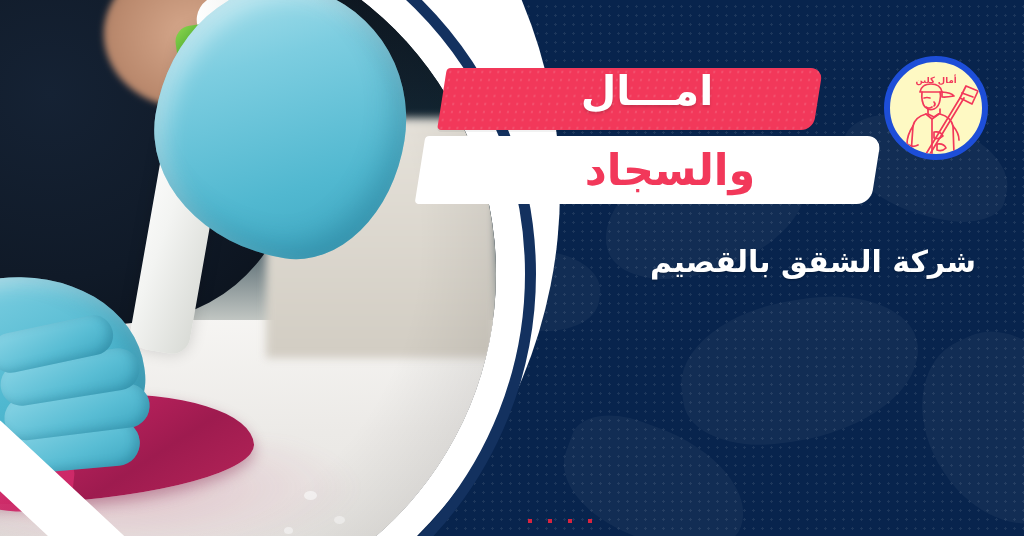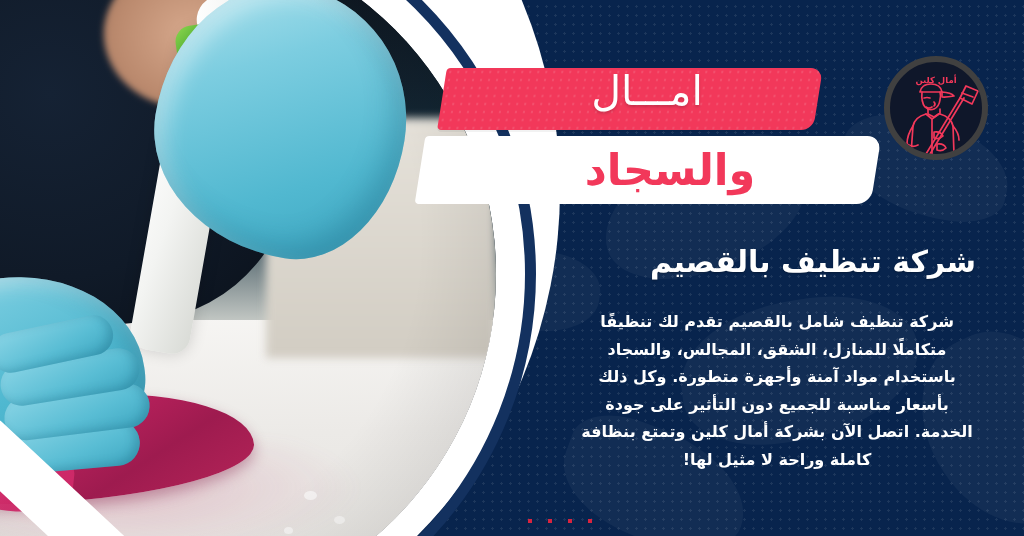--- a/index.html
+++ b/index.html
@@ -239,21 +239,21 @@
   }
   .banner-red-label {
     position: absolute;
     left: 442px; top: 68px;
     width: 376px; height: 46px;
     display: flex;
     align-items: center;
     justify-content: center;
     color: #ffffff;
     font-size: 41px;
-    font-weight: 400;
+    font-weight: 700;
     letter-spacing: 1px;
     text-shadow: 0 2px 3px rgba(0,0,0,.16);
     padding-left: 34px;
     box-sizing: border-box;
   }
 
   .banner-white {
     position: absolute;
     left: 420px;
     top: 136px;
@@ -279,22 +279,22 @@
   }
 
   
   .logo-badge {
     position: absolute;
     left: 884px;
     top: 56px;
     width: 104px;
     height: 104px;
     border-radius: 50%;
-    background: #0f172a;
-    border: 6px solid #404040;
+    background: #fef9c3;
+    border: 6px solid #1d4ed8;
     box-sizing: border-box;
     overflow: hidden;
   }
   .logo-badge svg { display: block; }
   .logo-word {
     position: absolute;
     left: 0; right: 0; top: 13px;
     text-align: center;
     font-size: 8.5px;
     font-weight: 700;
@@ -427,22 +427,21 @@
         <path d="M36 92 L70 36"></path>
         <path d="M40 92 L74 36"></path>
 
         <path d="M70 36 l6 -12 l12 5 l-6 13 z"></path>
         <path d="M72 31 l11 4"></path>
       </g>
     </svg>
     <div class="logo-word">أمال كلين</div>
   </div>
 
-  <div class="headline">شركة تنظيف بالقصيم</div>
-  <div class="paragraph">شركة تنظيف شامل بالقصيم تقدم لك تنظيفًا متكاملًا للمنازل، الشقق، المجالس، والسجاد باستخدام مواد آمنة وأجهزة متطورة. وكل ذلك بأسعار مناسبة للجميع دون التأثير على جودة الخدمة. اتصل الآن بشركة أمال كلين وتمتع بنظافة كاملة وراحة لا مثيل لها!</div>
+  <div class="headline">شركة الشقق بالقصيم</div>
 
   <div class="dot-row">
     <i></i>
     <i></i>
     <i></i>
     <i></i>
   </div>
 
 </div>
 

